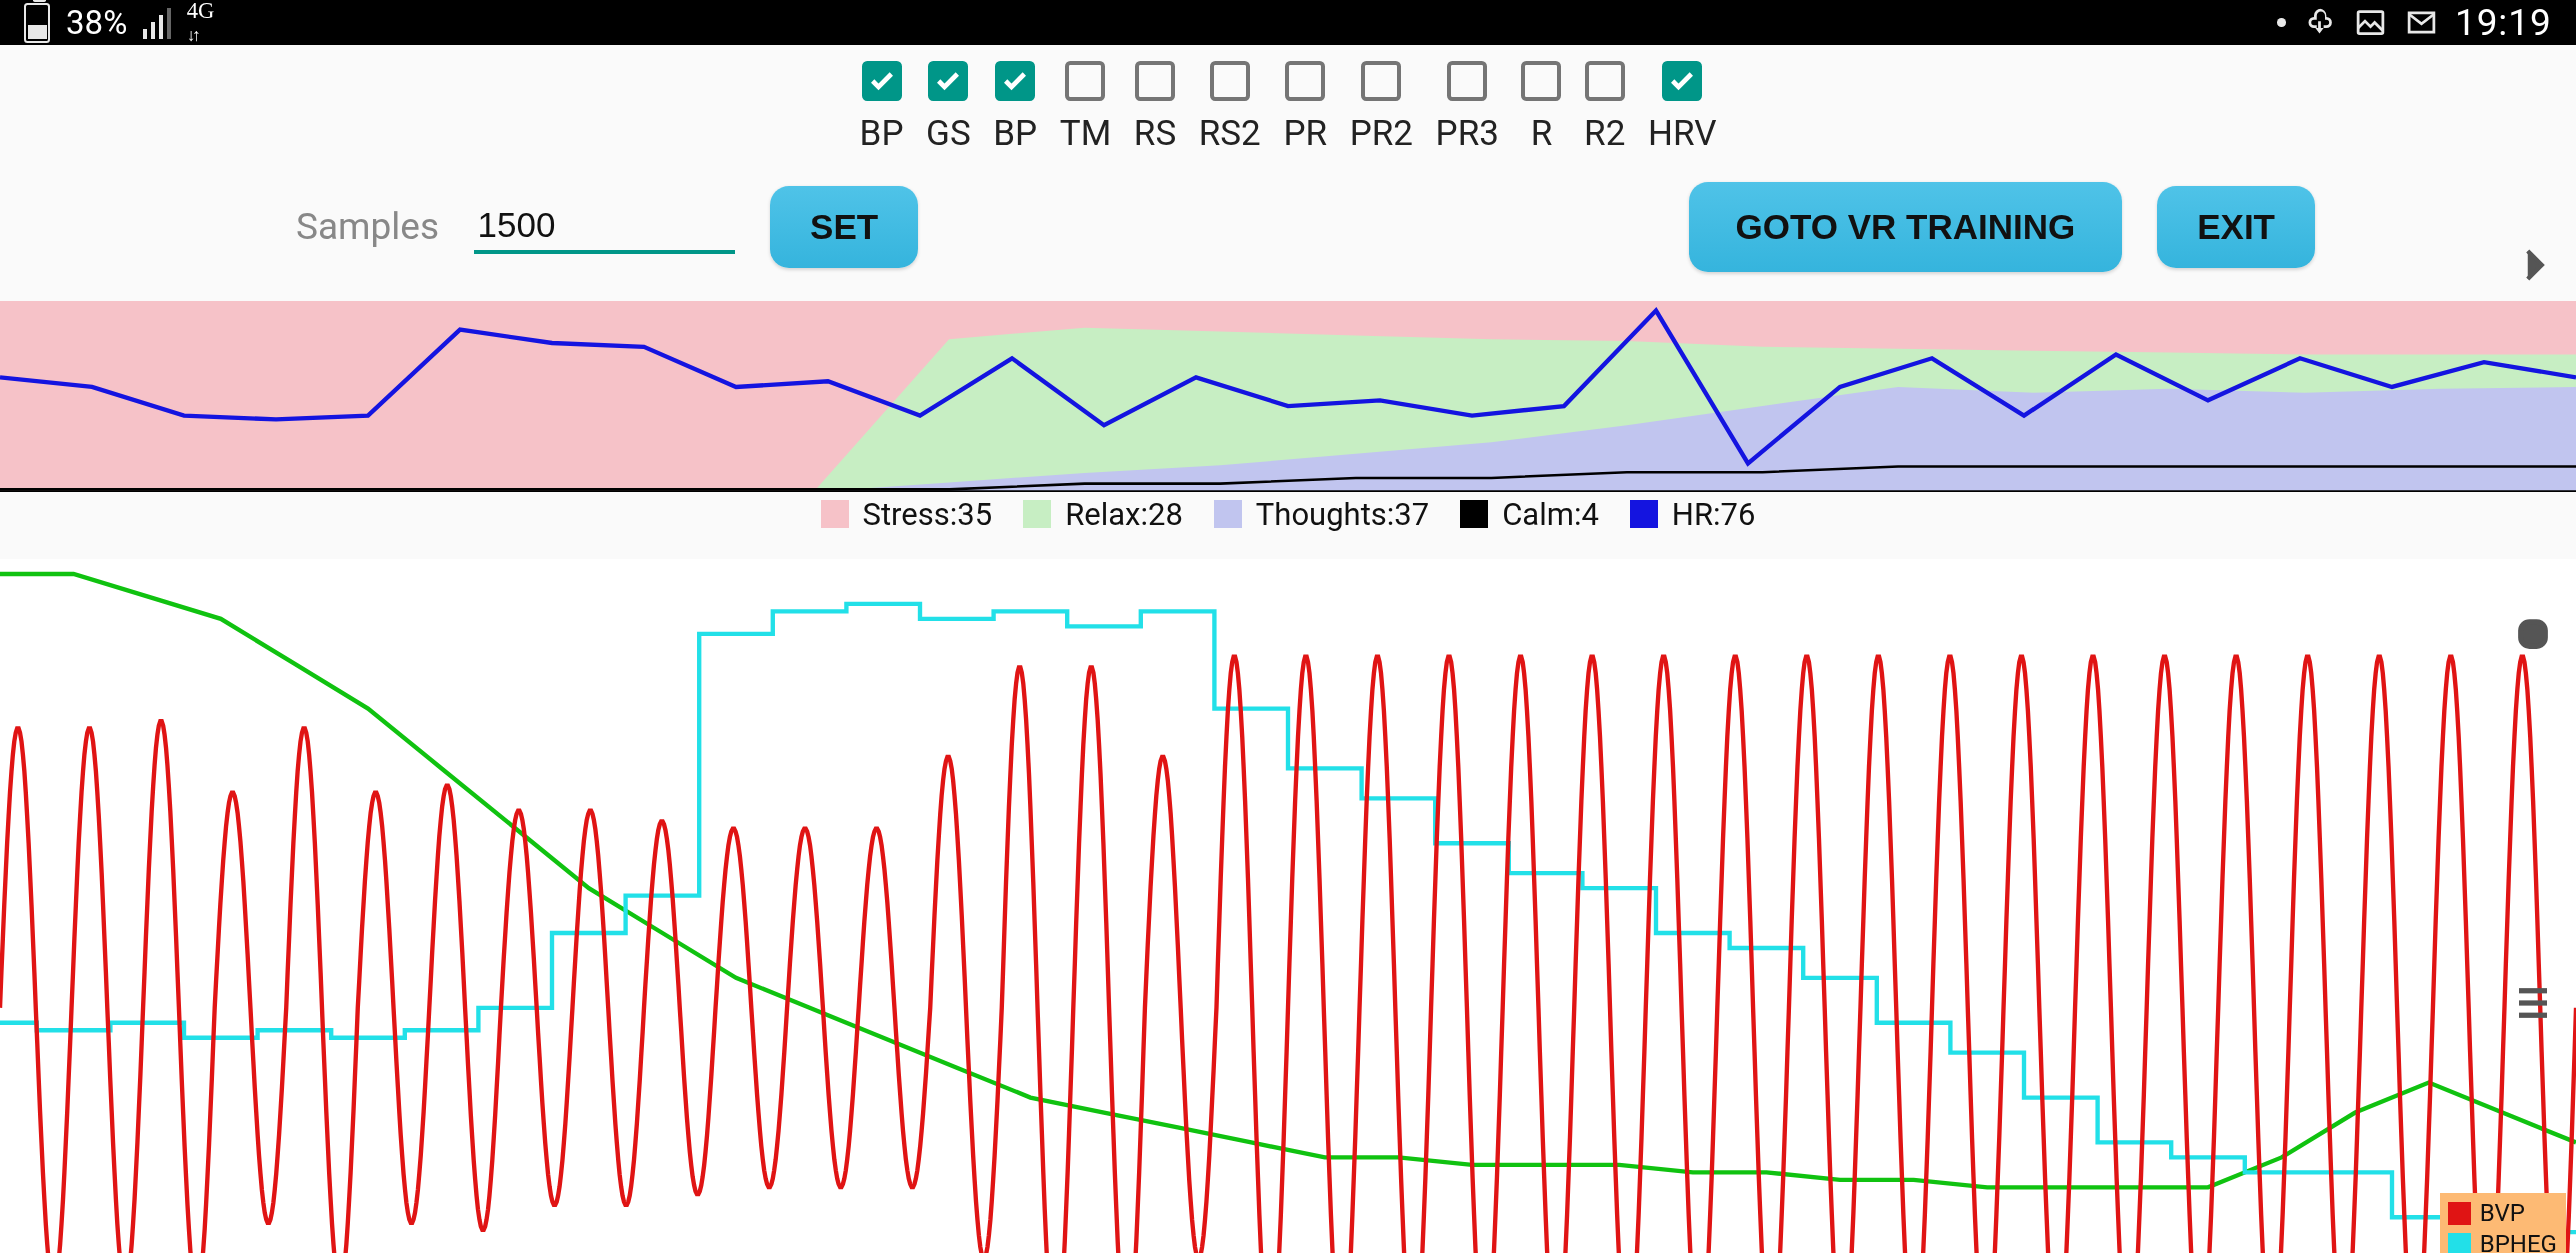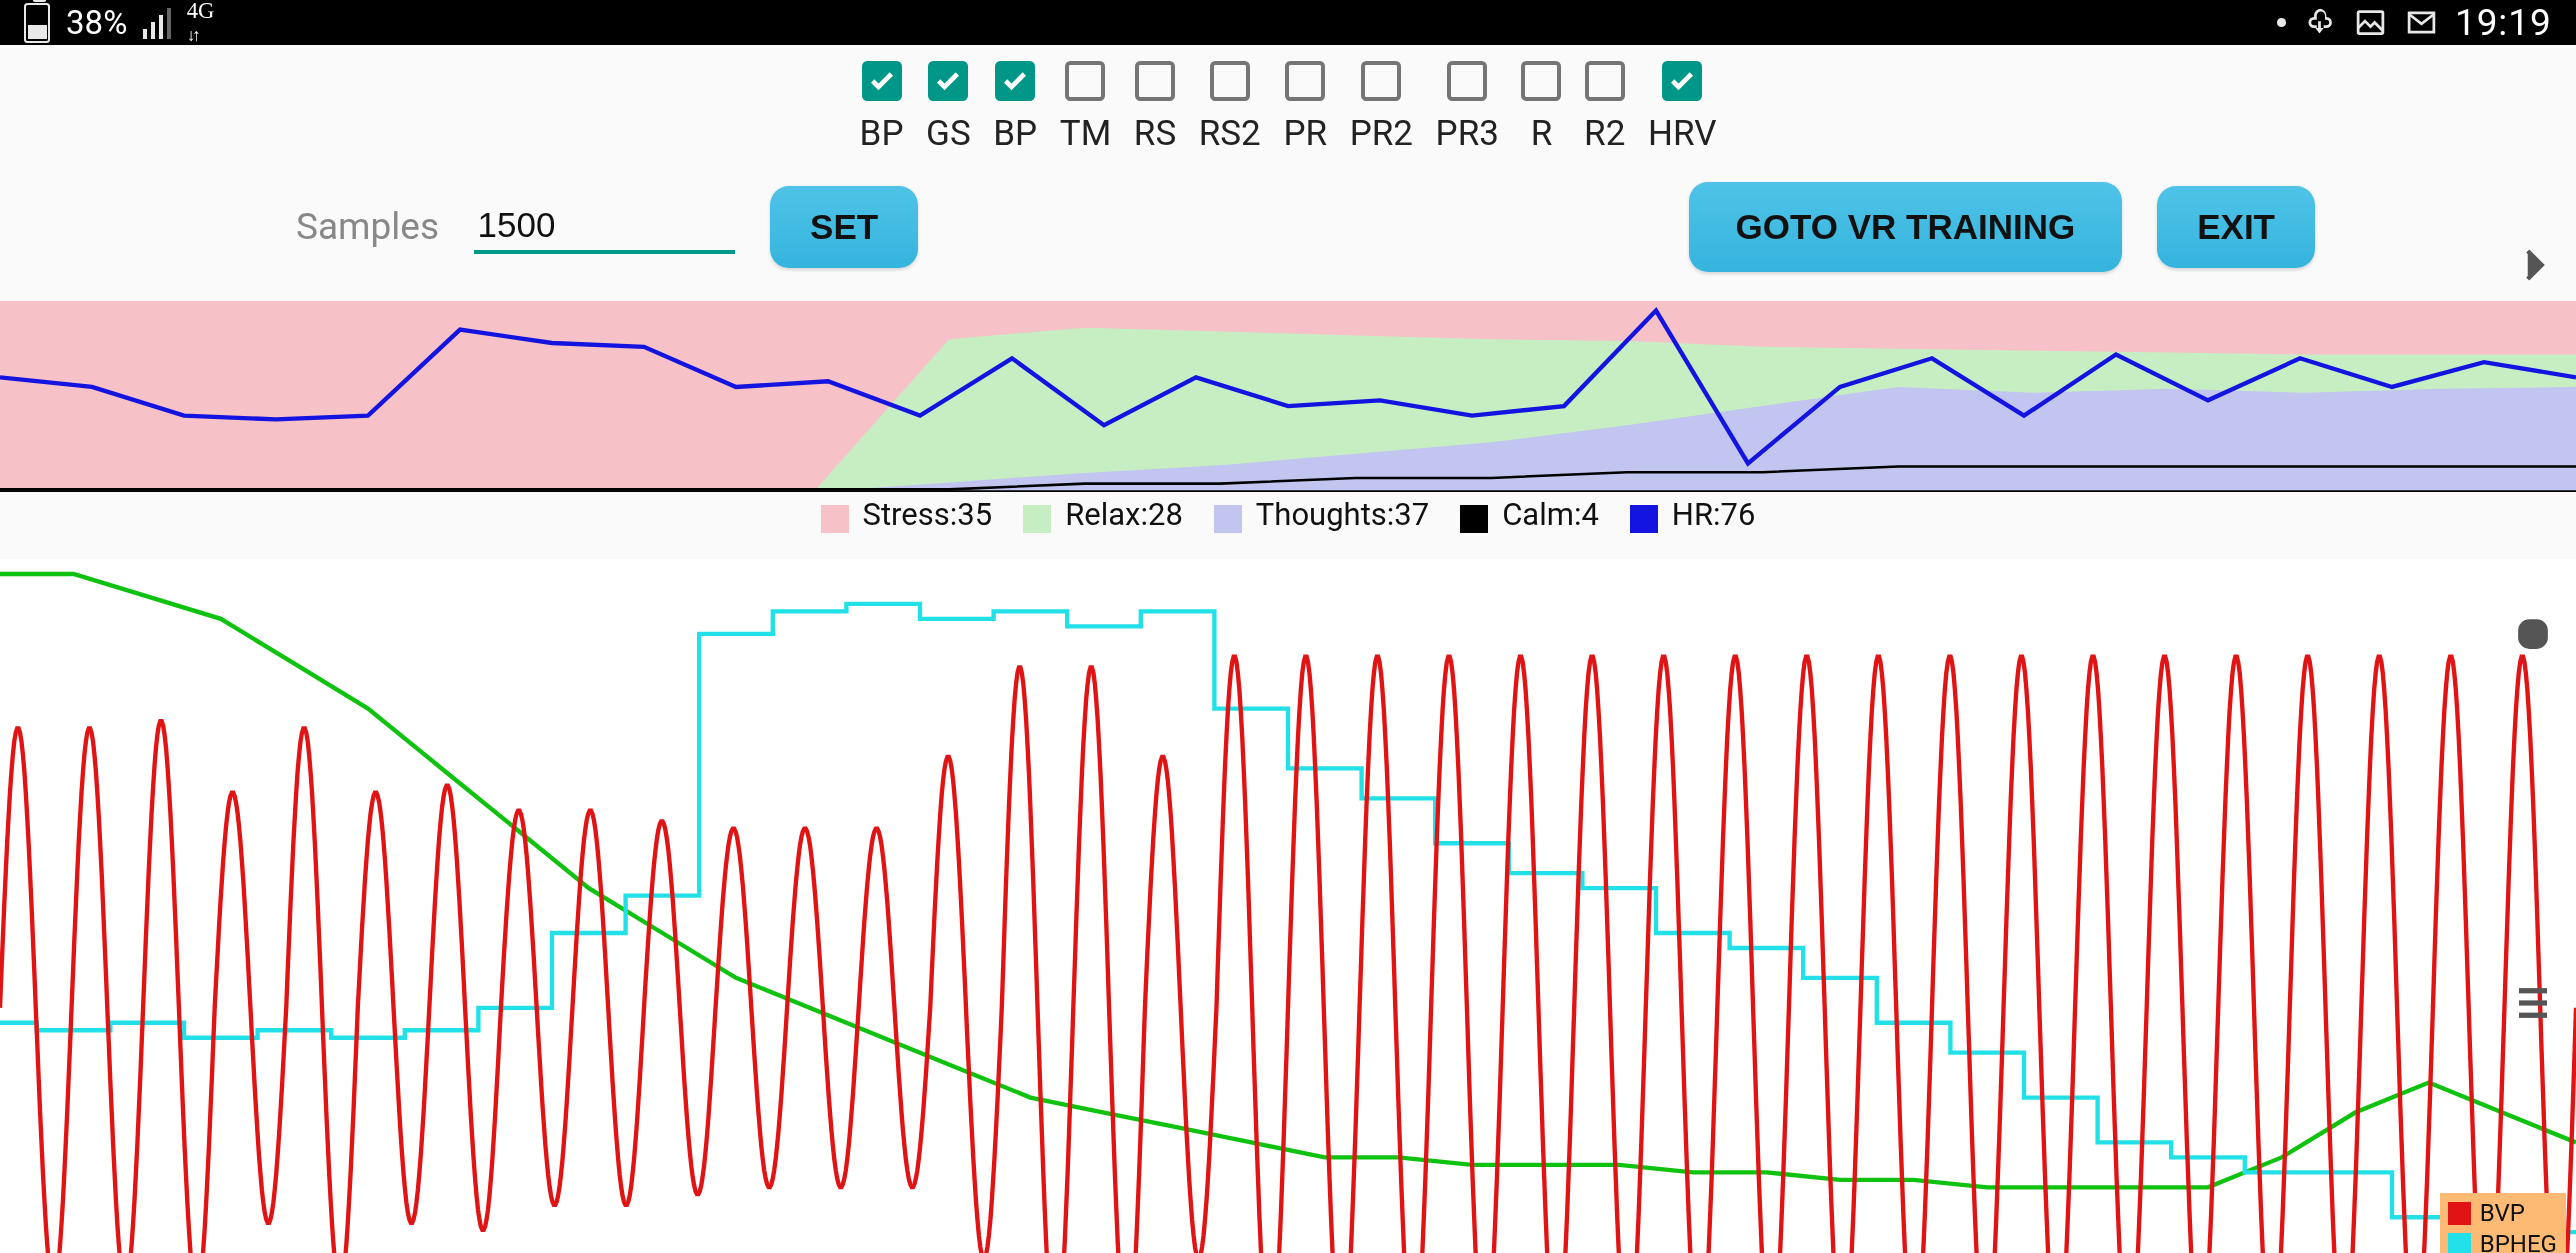--- a/index.html
+++ b/index.html
@@ -38,21 +38,21 @@
   .ctl-row { display:flex; align-items:center; gap:35px; padding:22.6px 35px 26px 296px; }
   .samples-label { font-size:37px; color:#888; }
   .samples-input { width:261px; font-size:35px; padding:5.2px 3.5px; border:none; border-bottom:4.4px solid #009688; background:transparent; outline:none; color:#111; }
   .btn { background:linear-gradient(#4fc3e8,#35b4dd); border:none; border-radius:19px; font-size:35px; font-weight:700; color:#111; padding:25px 47px; cursor:pointer; box-shadow:0 1.7px 3.5px rgba(0,0,0,.15); }
   .btn.small { padding:21px 40px;border-radius:19px; }
   .spacer { flex:1; }
   
   .chart1-wrap { margin-top:3.5px; }
   .chart1 { display:block; width:2576px; height:191px; }
   .chart1-legend { display:flex; justify-content:center; gap:31px; font-size:31px; color:#111; padding:3.5px 0 10.4px 0; }
-  .lg { display:flex; align-items:flex-end; gap:14px; }
+  .lg { display:flex; align-items:center; gap:14px; }
   .sw { width:28px; height:28px; }
   .chart2 { display:block; width:2576px; height:748px; margin-top:15.7px; }
   .chart2-box { position:relative; }
   .chart2-legend { position:absolute; right:10.4px; bottom:10.4px; background:#fdba74; padding:5.2px 8.7px; font-size:24px; line-height:1.3; color:#111; }
   .chart2-legend .lg2 { display:flex; align-items:center; gap:8.7px; }
   .chart2-legend .sw2 { width:22.6px; height:22.6px; }
 </style>
 </head>
 <body>
 

